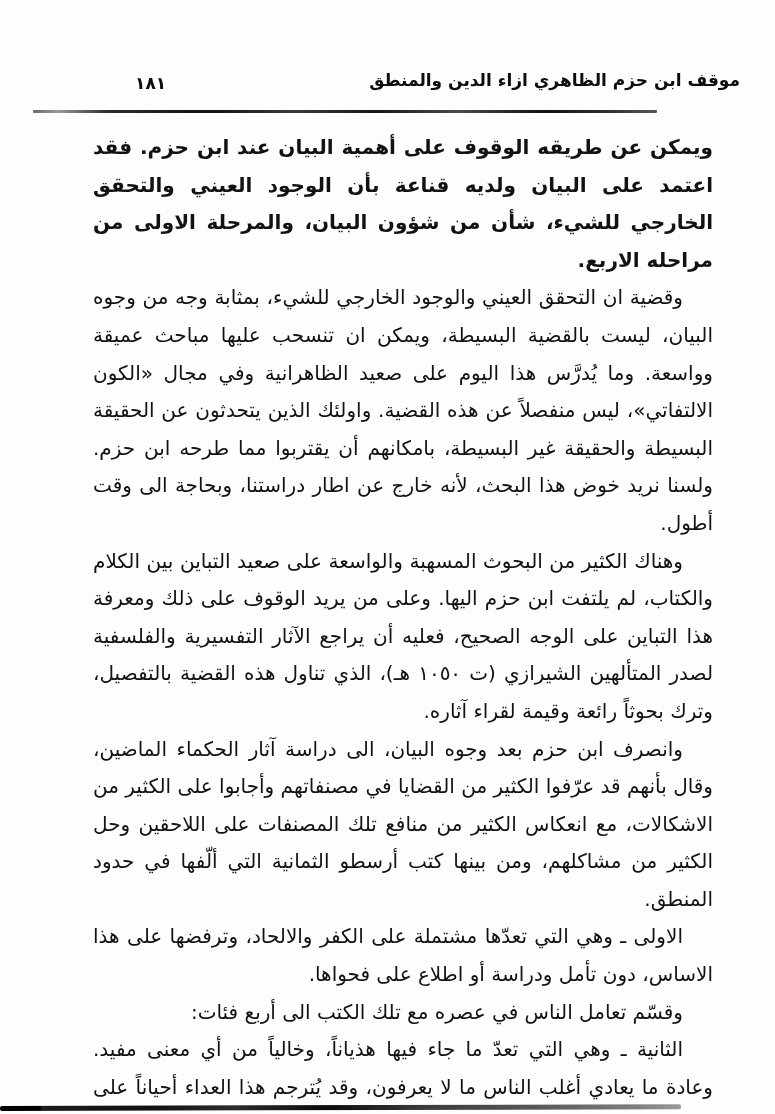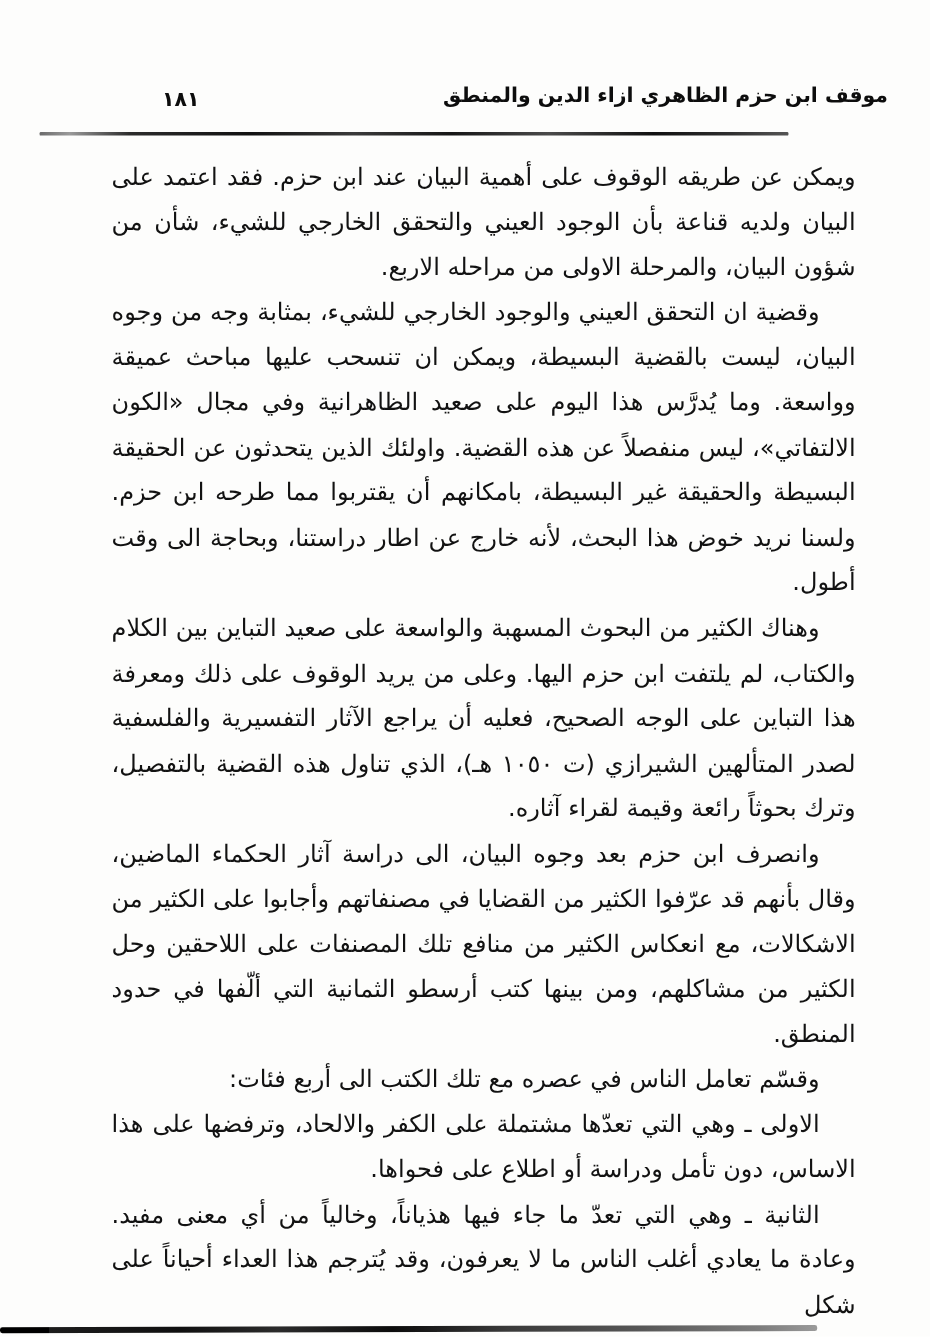--- a/index.html
+++ b/index.html
@@ -60,21 +60,21 @@
     font-size: 20px;
     line-height: 37.6px;
     text-align: justify;
     text-justify: inter-word;
     color: #121212;
   }
   .body-text p {
     margin: 0;
     text-indent: 30px;
   }
-  .body-text p.noindent { text-indent: 0; }
+  .body-text p.noindent { text-indent: 0; font-weight: bold; }
   .scan-artifact {
     position: absolute;
     bottom: 3px;
     left: 0;
     width: 681px;
     height: 5px;
     transform: rotate(-0.15deg);
     transform-origin: left center;
     background: linear-gradient(90deg,
       #000 0%, #000 6%, #1c1c1c 6%, #101010 22%,
@@ -93,20 +93,20 @@
     <span class="pagenum">١٨١</span>
   </div>
 
   <div class="rule"></div>
 
   <div class="body-text">
     <p class="noindent">ويمكن عن طريقه الوقوف على أهمية البيان عند ابن حزم. فقد اعتمد على البيان ولديه قناعة بأن الوجود العيني والتحقق الخارجي للشيء، شأن من شؤون البيان، والمرحلة الاولى من مراحله الاربع.</p>
     <p>وقضية ان التحقق العيني والوجود الخارجي للشيء، بمثابة وجه من وجوه البيان، ليست بالقضية البسيطة، ويمكن ان تنسحب عليها مباحث عميقة وواسعة. وما يُدرَّس هذا اليوم على صعيد الظاهرانية وفي مجال «الكون الالتفاتي»، ليس منفصلاً عن هذه القضية. واولئك الذين يتحدثون عن الحقيقة البسيطة والحقيقة غير البسيطة، بامكانهم أن يقتربوا مما طرحه ابن حزم. ولسنا نريد خوض هذا البحث، لأنه خارج عن اطار دراستنا، وبحاجة الى وقت أطول.</p>
     <p>وهناك الكثير من البحوث المسهبة والواسعة على صعيد التباين بين الكلام والكتاب، لم يلتفت ابن حزم اليها. وعلى من يريد الوقوف على ذلك ومعرفة هذا التباين على الوجه الصحيح، فعليه أن يراجع الآثار التفسيرية والفلسفية لصدر المتألهين الشيرازي (ت ١٠٥٠ هـ)، الذي تناول هذه القضية بالتفصيل، وترك بحوثاً رائعة وقيمة لقراء آثاره.</p>
     <p>وانصرف ابن حزم بعد وجوه البيان، الى دراسة آثار الحكماء الماضين، وقال بأنهم قد عرّفوا الكثير من القضايا في مصنفاتهم وأجابوا على الكثير من الاشكالات، مع انعكاس الكثير من منافع تلك المصنفات على اللاحقين وحل الكثير من مشاكلهم، ومن بينها كتب أرسطو الثمانية التي ألّفها في حدود المنطق.</p>
+    <p>الاولى ـ وهي التي تعدّها مشتملة على الكفر والالحاد، وترفضها على هذا الاساس، دون تأمل ودراسة أو اطلاع على فحواها.</p>
     <p>وقسّم تعامل الناس في عصره مع تلك الكتب الى أربع فئات:</p>
-    <p>الاولى ـ وهي التي تعدّها مشتملة على الكفر والالحاد، وترفضها على هذا الاساس، دون تأمل ودراسة أو اطلاع على فحواها.</p>
     <p>الثانية ـ وهي التي تعدّ ما جاء فيها هذياناً، وخالياً من أي معنى مفيد. وعادة ما يعادي أغلب الناس ما لا يعرفون، وقد يُترجم هذا العداء أحياناً على شكل</p>
   </div>
 
   <div class="scan-artifact"></div>
 
 </div>
 
 </body></html>

